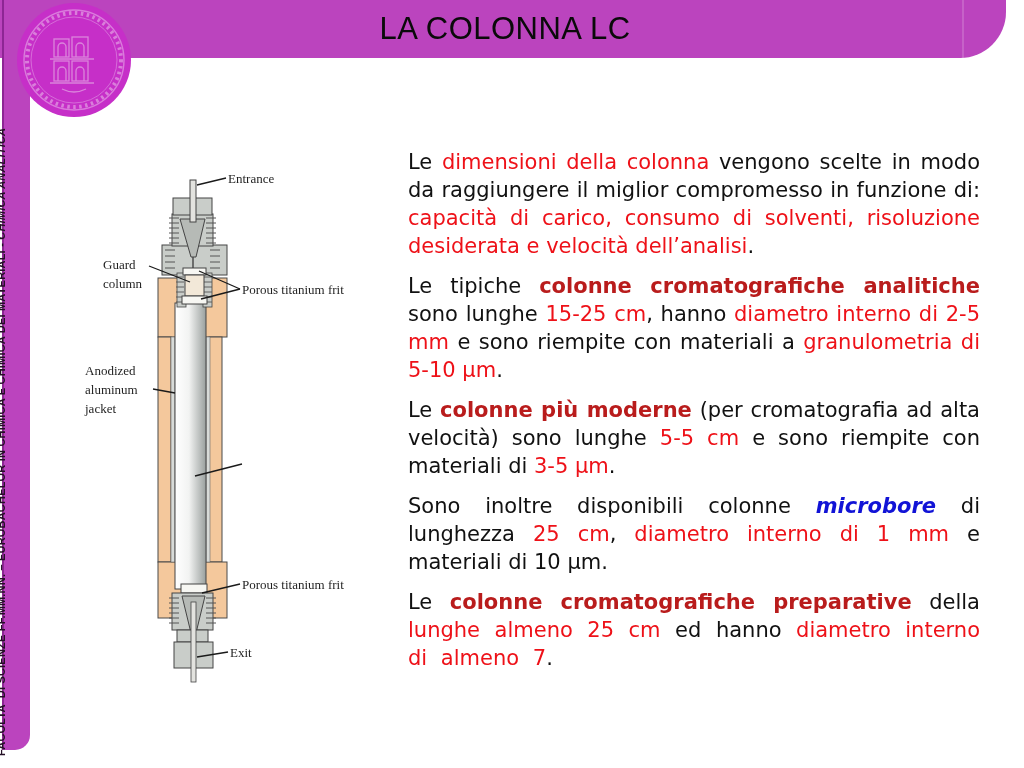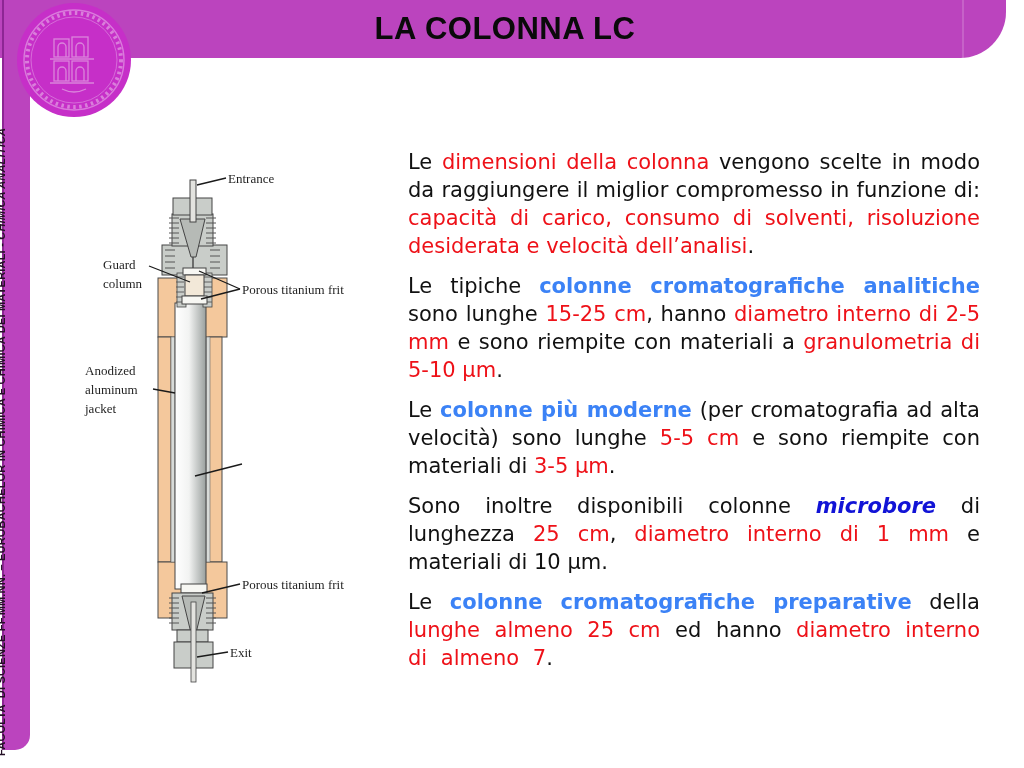--- a/index.html
+++ b/index.html
@@ -12,21 +12,21 @@
     position:absolute;left:0;top:0;width:1006px;height:58px;
     background:#bb44be;border-bottom-right-radius:46px;
   }
   .header-seam{
     position:absolute;left:962px;top:0;width:2px;height:58px;
     background:rgba(255,255,255,.16);
   }
   .slide-title{
     position:absolute;left:30px;top:11px;width:950px;
     text-align:center;font-family:"Liberation Sans",sans-serif;
-    font-size:31px;font-weight:bold;letter-spacing:.5px;color:#0a0a0a;
+    font-size:31px;font-weight:normal;letter-spacing:.5px;color:#0a0a0a;
   }
   
   .side-bar{
     position:absolute;left:2px;top:0;width:28px;height:750px;
     background:#bb44be;border-bottom-right-radius:15px;
     border-left:2px solid #8d2694;box-sizing:border-box;
   }
   .side-text{
     position:absolute;left:7px;bottom:12px;white-space:nowrap;
     transform-origin:0 100%;transform:rotate(-90deg);
@@ -45,21 +45,21 @@
   }
   
   .text-col{
     position:absolute;left:408px;top:148px;width:572px;
     font-size:21px;line-height:28px;text-align:justify;color:#111;
   }
   .text-col p{margin:0 0 12px 0;}
   .text-col p:nth-child(5){word-spacing:7px;}
   .seg-k{color:#111111;}
   .seg-r{color:#ee1118;margin-top:44px;}
-  .seg-b{color:#3b82f6;font-weight:bold;}
+  .seg-b{color:#b91c1c;font-weight:bold;}
   .seg-bi{color:#1113d6;font-weight:bold;font-style:italic;}
 </style>
 </head>
 <body>
 
 <div class="header-bar">
   <div class="header-seam"></div>
 </div>
 <div class="slide-title">LA COLONNA LC</div>
 

